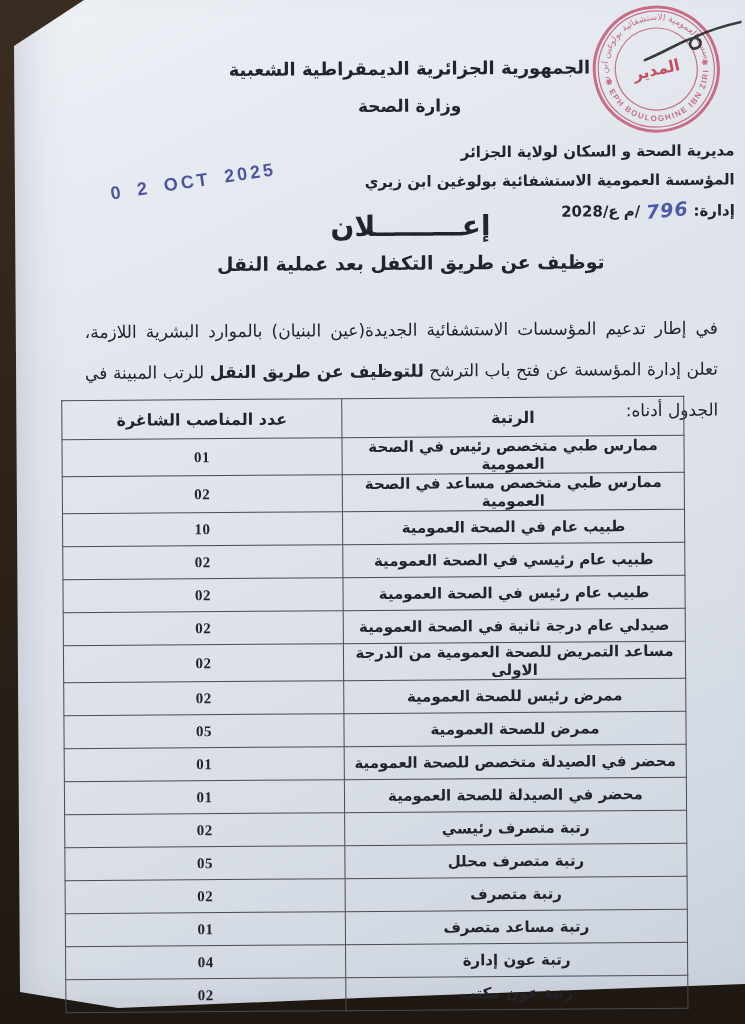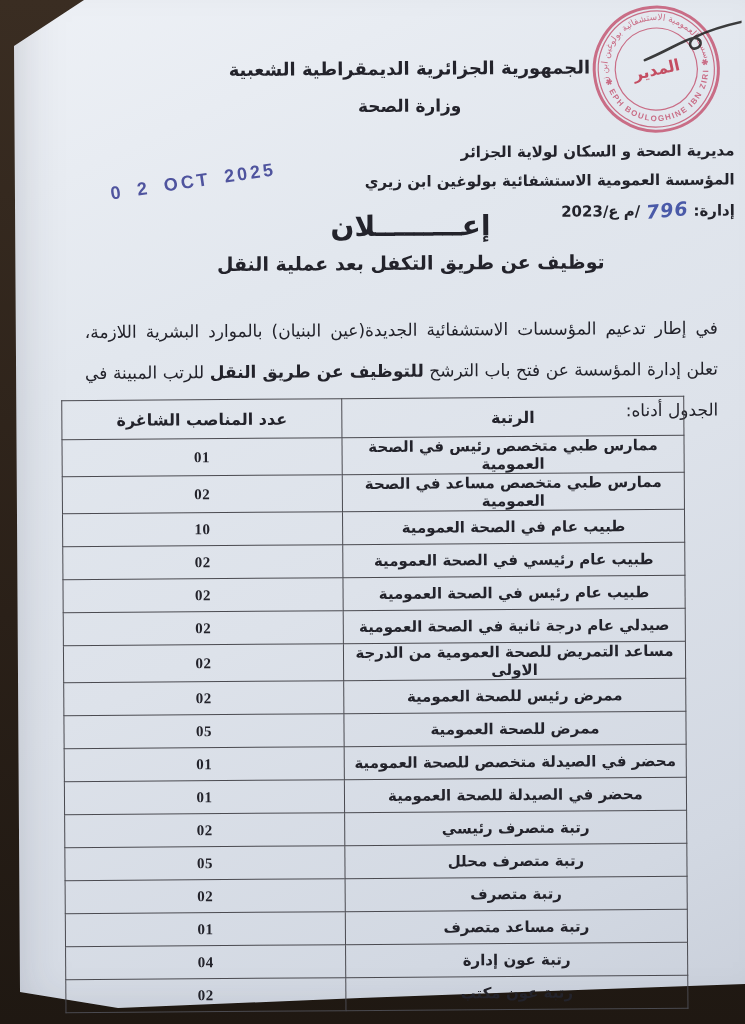--- a/index.html
+++ b/index.html
@@ -60,21 +60,21 @@
     <svg class="pen-mark" viewBox="0 0 745 160">
       <path d="M 648 62 C 668 54, 684 44, 694 41 C 703 38, 707 46, 701 50 C 694 54, 689 44, 699 39 C 716 31, 733 27, 747 24" fill="none" stroke="#1c1c1c" stroke-width="2.6" stroke-linecap="round" opacity="0.85"></path>
     </svg>
 
     <div class="issuer">
       <div>مديرية الصحة و السكان لولاية الجزائر</div>
       <div>المؤسسة العمومية الاستشفائية بولوغين ابن زيري</div>
       <div>
         <span>إدارة:</span>
         <span class="hand">796</span>
-        <span>/م ع/2023</span>
+        <span>/م ع/2028</span>
       </div>
     </div>
 
     <div class="date-stamp">0 2 OCT 2025</div>
 
     <div class="center-block doc-title">إعـــــــــلان</div>
     <div class="center-block doc-subtitle">توظيف عن طريق التكفل بعد عملية النقل</div>
 
     <p class="body-par"><span>في إطار تدعيم  المؤسسات الاستشفائية  الجديدة(عين البنيان) بالموارد البشرية اللازمة، تعلن إدارة المؤسسة عن فتح باب الترشح </span><span class="b">للتوظيف عن طريق النقل</span><span> للرتب المبينة في الجدول أدناه:</span></p>
 

